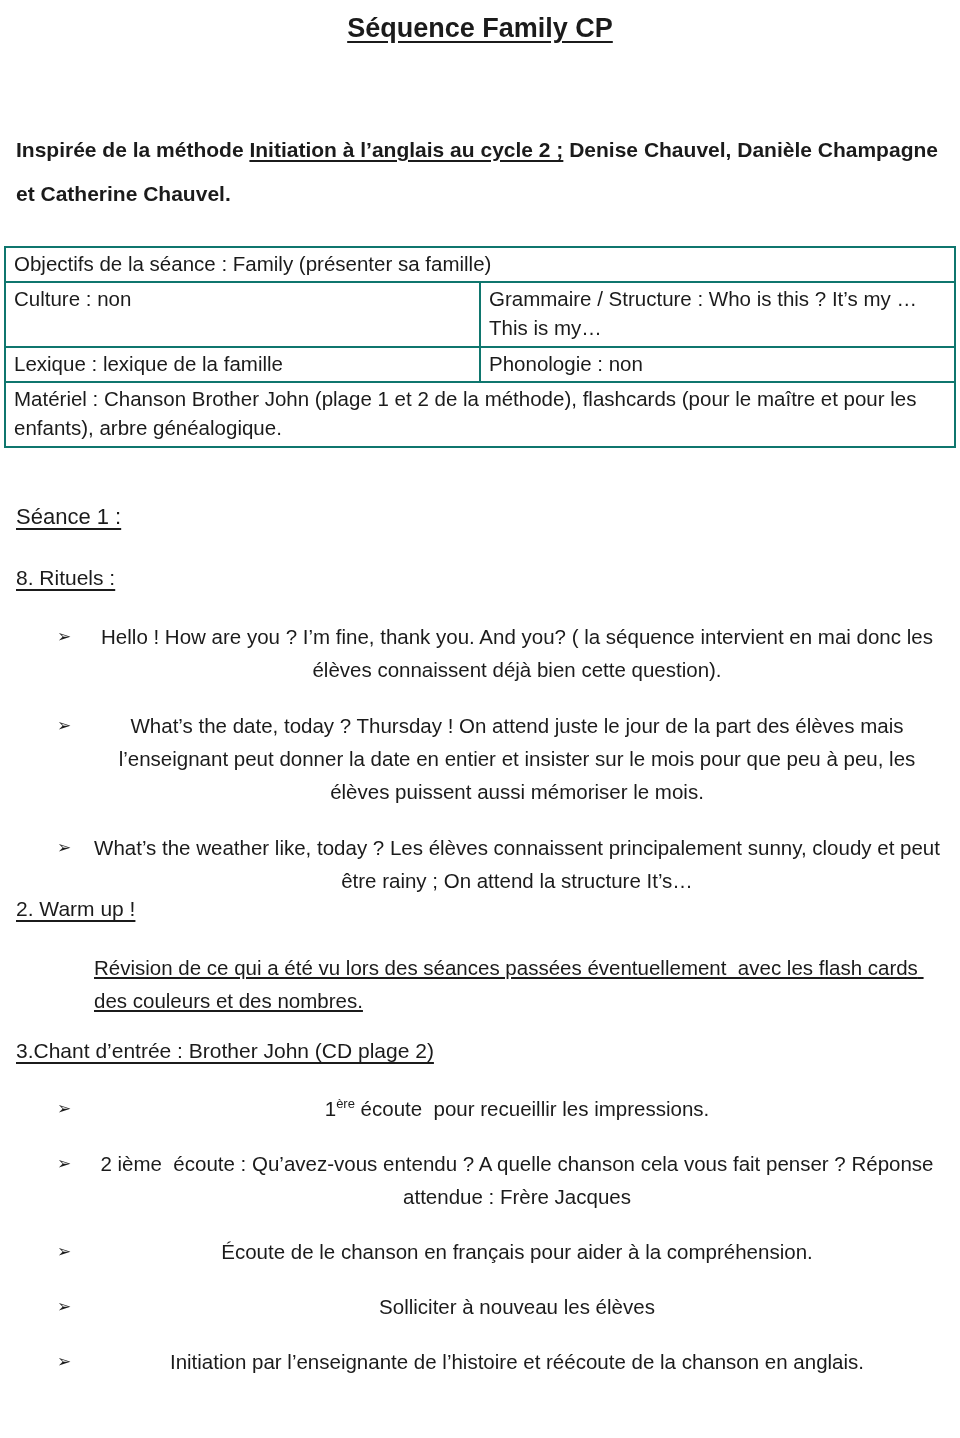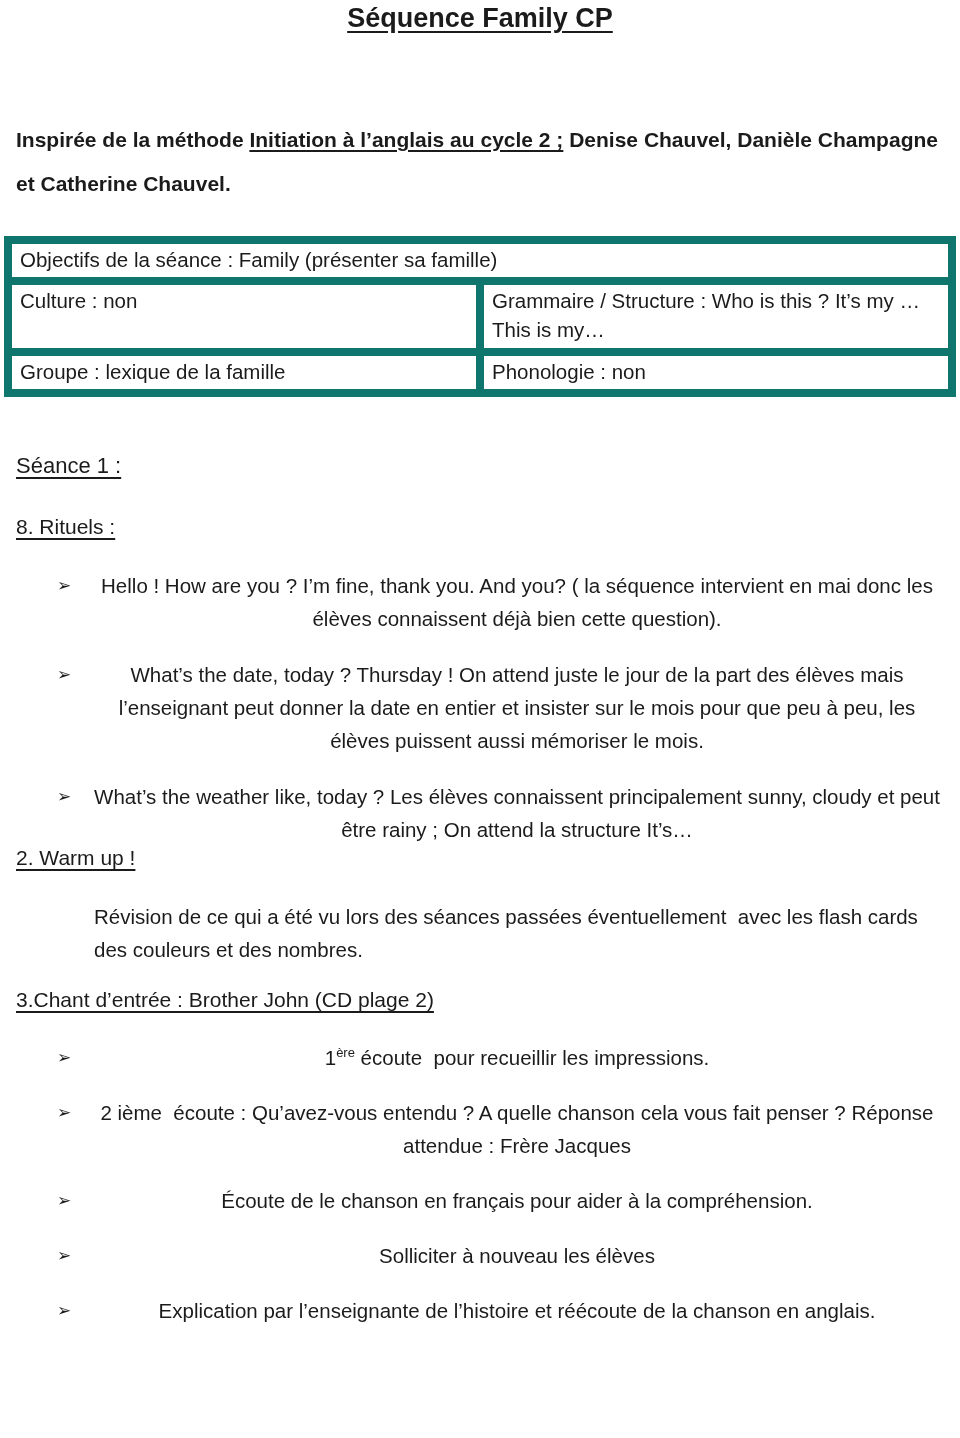--- a/index.html
+++ b/index.html
@@ -5,21 +5,21 @@
   html, body { margin: 0; padding: 0; }
   body {
     width: 960px; height: 1438px;
     background: #ffffff;
     color: #1b1b1b;
     font-family: "Liberation Sans", "DejaVu Sans", sans-serif;
   }
   .page {
     position: relative;
     width: 960px; height: 1438px;
-    padding: 0 16px;
+    padding: 10px 16px;
     box-sizing: border-box;
     overflow: hidden;
     border-radius: 21px;
   }
   .title {
     margin-top: 3px;
     text-align: center;
     font-size: 27px;
     font-weight: 700;
     text-decoration: underline;
@@ -34,21 +34,21 @@
   .intro .u { text-decoration: underline; text-underline-offset: 3px; }
 
   table.objectives {
     border-collapse: collapse;
     table-layout: fixed;
     width: 952px;
     margin: 30px 0 0 -12px;
     font-size: 20.5px;
   }
   table.objectives td {
-    border: 8px solid #0f766e;
+    border: 2px solid #0f766e;
     padding: 1px 8px 3px 8px;
     line-height: 29px;
     vertical-align: top;
     white-space: pre-wrap;
   }
   td.col-left { width: 371px; }
   tr.tall td { padding-bottom: 4px; }
 
   .seance-heading {
     margin: 56px 0 0 0;
@@ -86,20 +86,21 @@
   }
   .btext { flex: 1; white-space: pre-wrap; padding-right: 4px; text-align: center; }
   .btext sup { font-size: 13px; line-height: 0; vertical-align: super; }
 
   .indent-para {
     margin: 30px 0 0 78px;
     font-size: 20.5px;
     line-height: 33px;
     white-space: pre-wrap;
     padding-right: 20px;
+    text-decoration: underline;
   }
   .footer {
     margin-left: -10px;
     font-size: 20px;
     line-height: 23px;
   }
 </style>
 </head>
 <body>
 
@@ -112,22 +113,25 @@
   <table class="objectives">
     <tbody>
       <tr>
         <td colspan="2">Objectifs de la séance : Family (présenter sa famille)</td>
       </tr>
       <tr class="tall">
         <td class="col-left">Culture : non</td>
         <td>Grammaire / Structure : Who is this ? It’s my … This is my…</td>
       </tr>
       <tr>
-        <td class="col-left">Groupe : lexique de la famille</td>
+        <td class="col-left">Lexique : lexique de la famille</td>
         <td>Phonologie : non</td>
+      </tr>
+      <tr class="tall">
+        <td colspan="2">Matériel : Chanson Brother John (plage 1 et 2 de la méthode), flashcards (pour le maître et pour les enfants), arbre généalogique.</td>
       </tr>
     </tbody>
   </table>
 
   <h1 class="seance-heading">Séance 1 :</h1>
 
   <h2 class="sub-heading">8. Rituels :</h2>
 
   <div class="bullets">
     <div class="bullet-item">
@@ -162,18 +166,18 @@
     <div class="bullet-item">
       <span class="marker">➢</span>
       <span class="btext">Écoute de le chanson en français pour aider à la compréhension.</span>
     </div>
     <div class="bullet-item">
       <span class="marker">➢</span>
       <span class="btext">Solliciter à nouveau les élèves</span>
     </div>
     <div class="bullet-item">
       <span class="marker">➢</span>
-      <span class="btext">Explication par l’enseignante de l’histoire et réécoute de la chanson en anglais.</span>
+      <span class="btext">Initiation par l’enseignante de l’histoire et réécoute de la chanson en anglais.</span>
     </div>
   </div>
 
 
 </div>
 
 </body></html>

